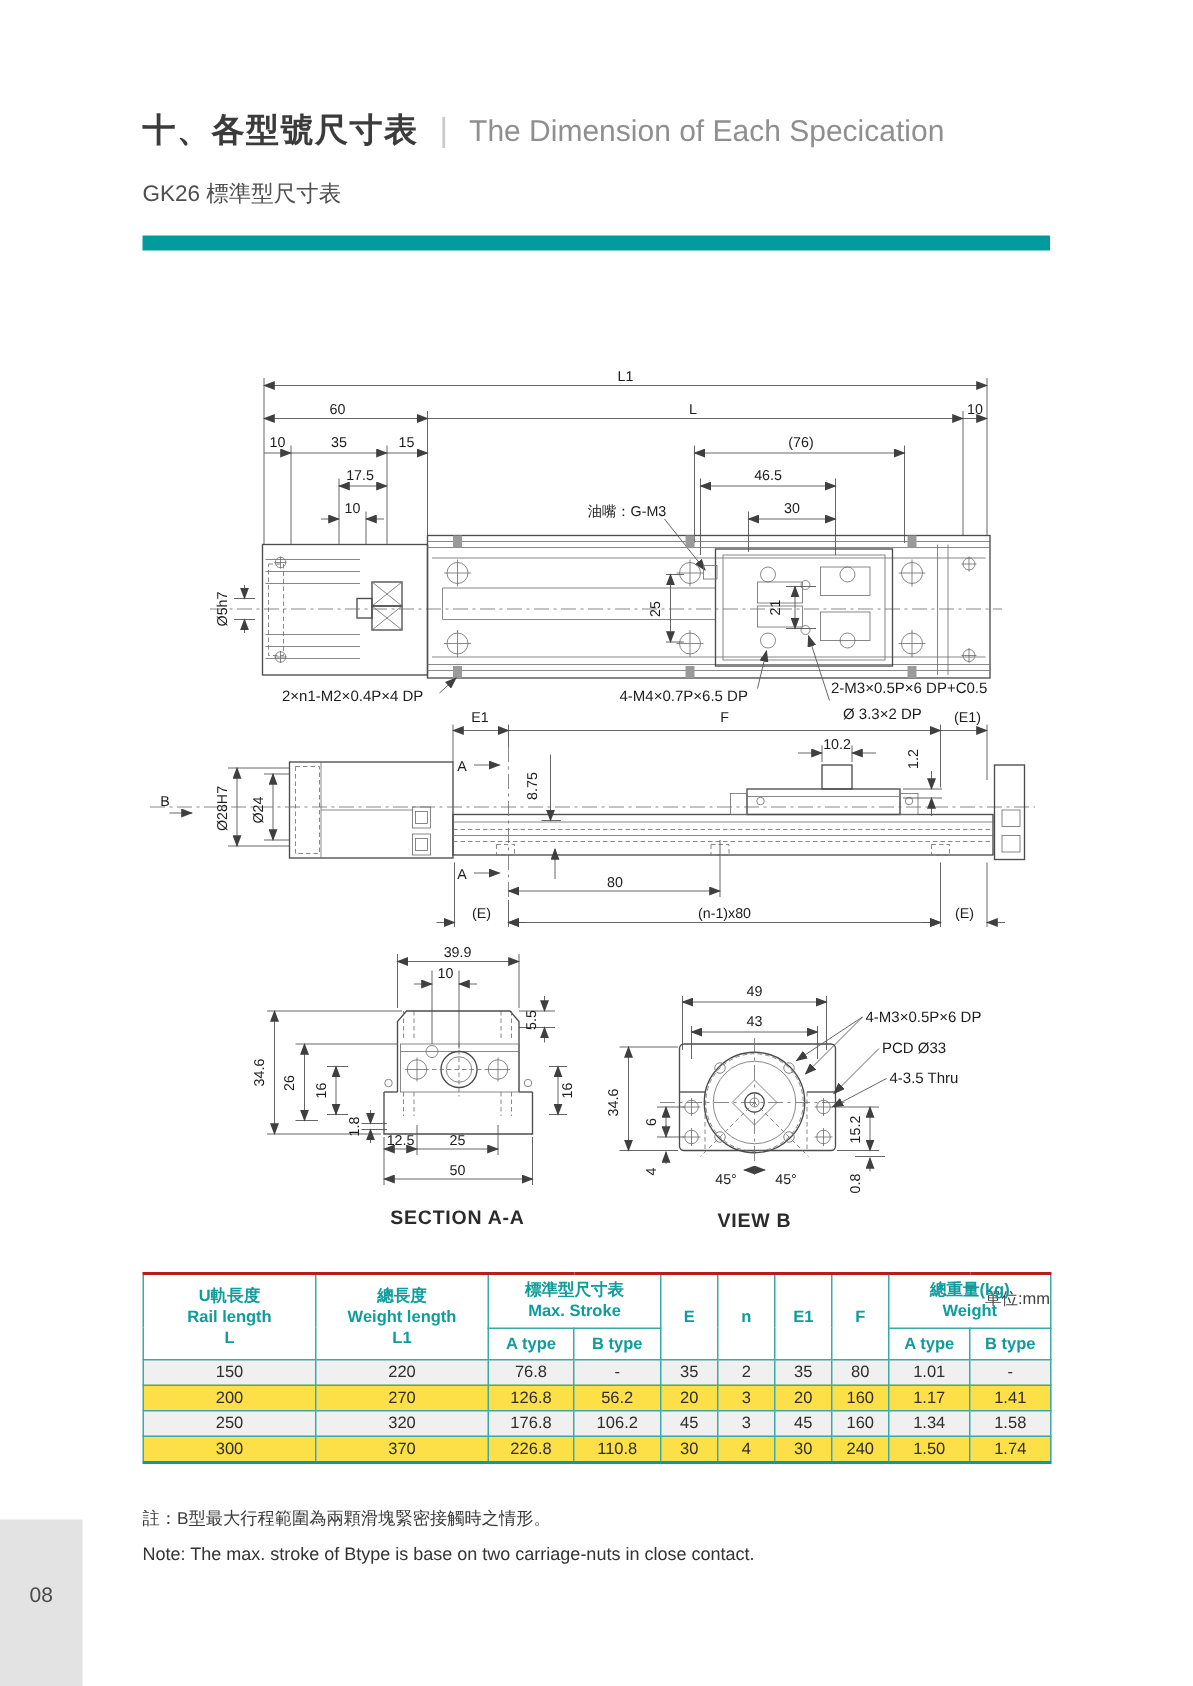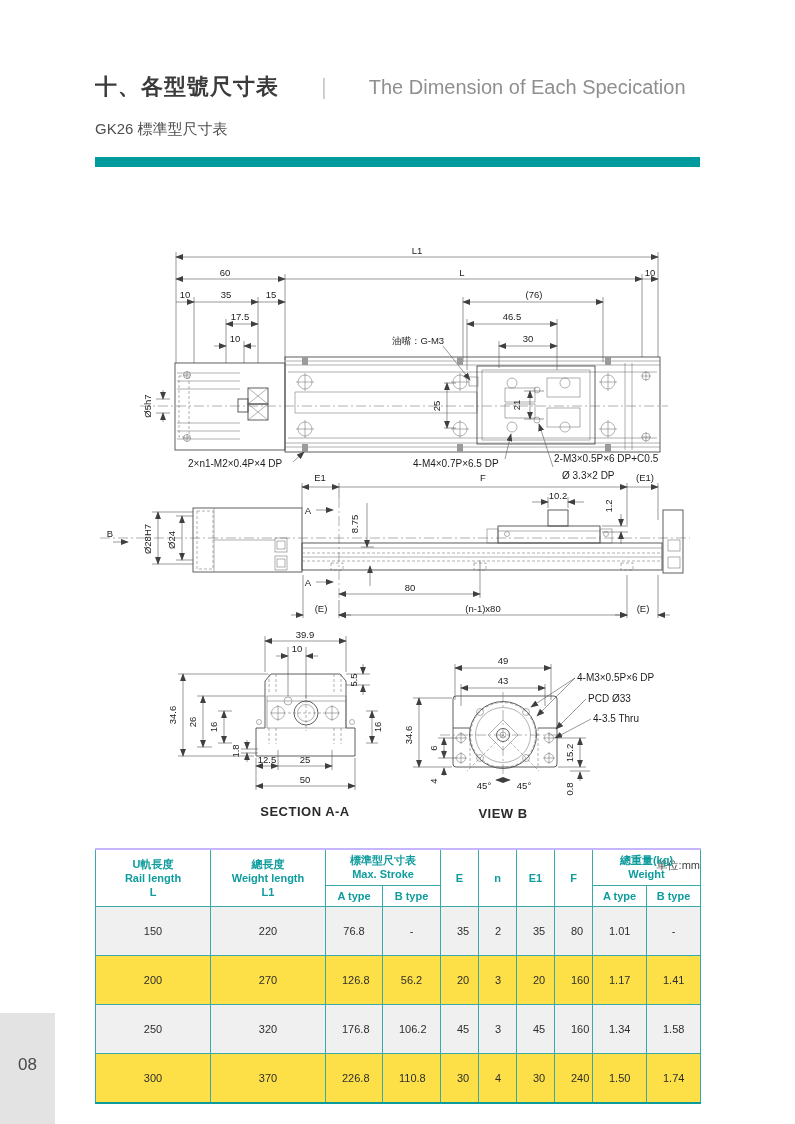--- a/index.html
+++ b/index.html
@@ -1,47 +1,47 @@
 <!DOCTYPE html>
 <html><head>
 <meta charset="utf-8">
 <style>
   html,body{margin:0;padding:0;background:#fff;}
   .page{position:relative;width:795px;height:1124px;background:#fff;overflow:hidden;
         font-family:"Liberation Sans",sans-serif;}
-  .titlebar{position:absolute;left:95px;top:72px;display:flex;align-items:baseline;white-space:nowrap;gap:28px;}
+  .titlebar{position:absolute;left:95px;top:72px;display:flex;align-items:baseline;white-space:nowrap;}
   .title-zh{font-size:22px;font-weight:bold;color:#3b3b3b;letter-spacing:1px;}
   .title-div{font-size:22px;color:#c9c9c9;margin:0 14px;font-weight:normal;}
   .title-en{font-size:20px;color:#8f8f8f;}
   .subtitle{position:absolute;left:95px;top:120px;font-size:15px;color:#4f4f4f;}
   .accentbar{position:absolute;left:95px;top:157px;width:605px;height:10px;background:#009c9d;}
   .units{position:absolute;left:95px;top:858px;width:605px;text-align:right;font-size:11px;color:#3f3f3f;}
   .dwg{position:absolute;left:85px;top:240px;}
   .dwg .o{fill:none;stroke:#4c4c4c;stroke-width:0.9;}
   .dwg .t{fill:none;stroke:#6f6f6f;stroke-width:0.55;}
   .dwg .d{fill:none;stroke:#555;stroke-width:0.6;}
   .dwg .dsh{stroke-dasharray:3 2;}
   .dwg .cl{stroke-dasharray:10 3 2 3;}
   .dwg .slot{fill:#9a9a9a;stroke:none;}
   .dwg text{font-family:"Liberation Sans",sans-serif;}
   .dwg .dt{font-size:9.5px;fill:#1c1c1c;text-anchor:middle;}
   .dwg .lb{font-size:10px;fill:#1c1c1c;text-anchor:start;}
   .dwg .cap{font-size:13px;font-weight:bold;fill:#2b2b2b;text-anchor:middle;letter-spacing:0.5px;}
   .spec{position:absolute;left:95px;top:848px;width:605px;border-collapse:collapse;table-layout:fixed;
-        border-top:2px solid #c4b5fd;border-bottom:2px solid #0b9b9c;}
-  .spec th,.spec td{border:1px solid #3aa9a9;font-size:11px;text-align:center;padding:16px;}
+        border-top:2px solid #b91c1c;border-bottom:2px solid #0b9b9c;}
+  .spec th,.spec td{border:1px solid #3aa9a9;font-size:11px;text-align:center;padding:0;}
   .spec th{color:#0f9c9d;font-weight:bold;line-height:1.3;padding:3px 0;}
   .spec td{color:#2e2e2e;height:16px;}
   .spec tbody tr.odd{background:#f1f0f0;}
   .spec tbody tr.even{background:#fde047;}
   .notes{position:absolute;left:95px;top:1005px;width:560px;}
   .note-zh{font-size:11.5px;color:#3a3a3a;margin:0 0 9px 0;}
   .note-en{font-size:12px;color:#333;margin:0;}
   .pagetab{position:absolute;left:0;top:1013px;width:55px;height:111px;background:#e4e3e4;}
-  .pagenum{position:absolute;left:0;top:1055px;width:55px;text-align:center;font-size:17px;color:#4a4a4a;}
+  .pagenum{position:absolute;left:0;top:1055px;width:55px;text-align:center;font-size:14px;color:#4a4a4a;}
 </style>
 </head>
 <body>
 
 <div class="page">
 
   <div class="titlebar">
     <span class="title-zh">十、各型號尺寸表</span>
     <span class="title-div">|</span>
     <span class="title-en">The Dimension of Each Specication</span>
@@ -550,17 +550,21 @@
           <td>30</td>
           <td>4</td>
           <td>30</td>
           <td>240</td>
           <td>1.50</td>
           <td>1.74</td>
         </tr>
       </tbody>
   </table>
 
+  <div class="notes">
+    <p class="note-zh">註：B型最大行程範圍為兩顆滑塊緊密接觸時之情形。</p>
+    <p class="note-en">Note: The max. stroke of Btype is base on two carriage-nuts in close contact.</p>
+  </div>
 
   <div class="pagetab"></div>
   <div class="pagenum">08</div>
 
 </div>
 
 </body></html>

